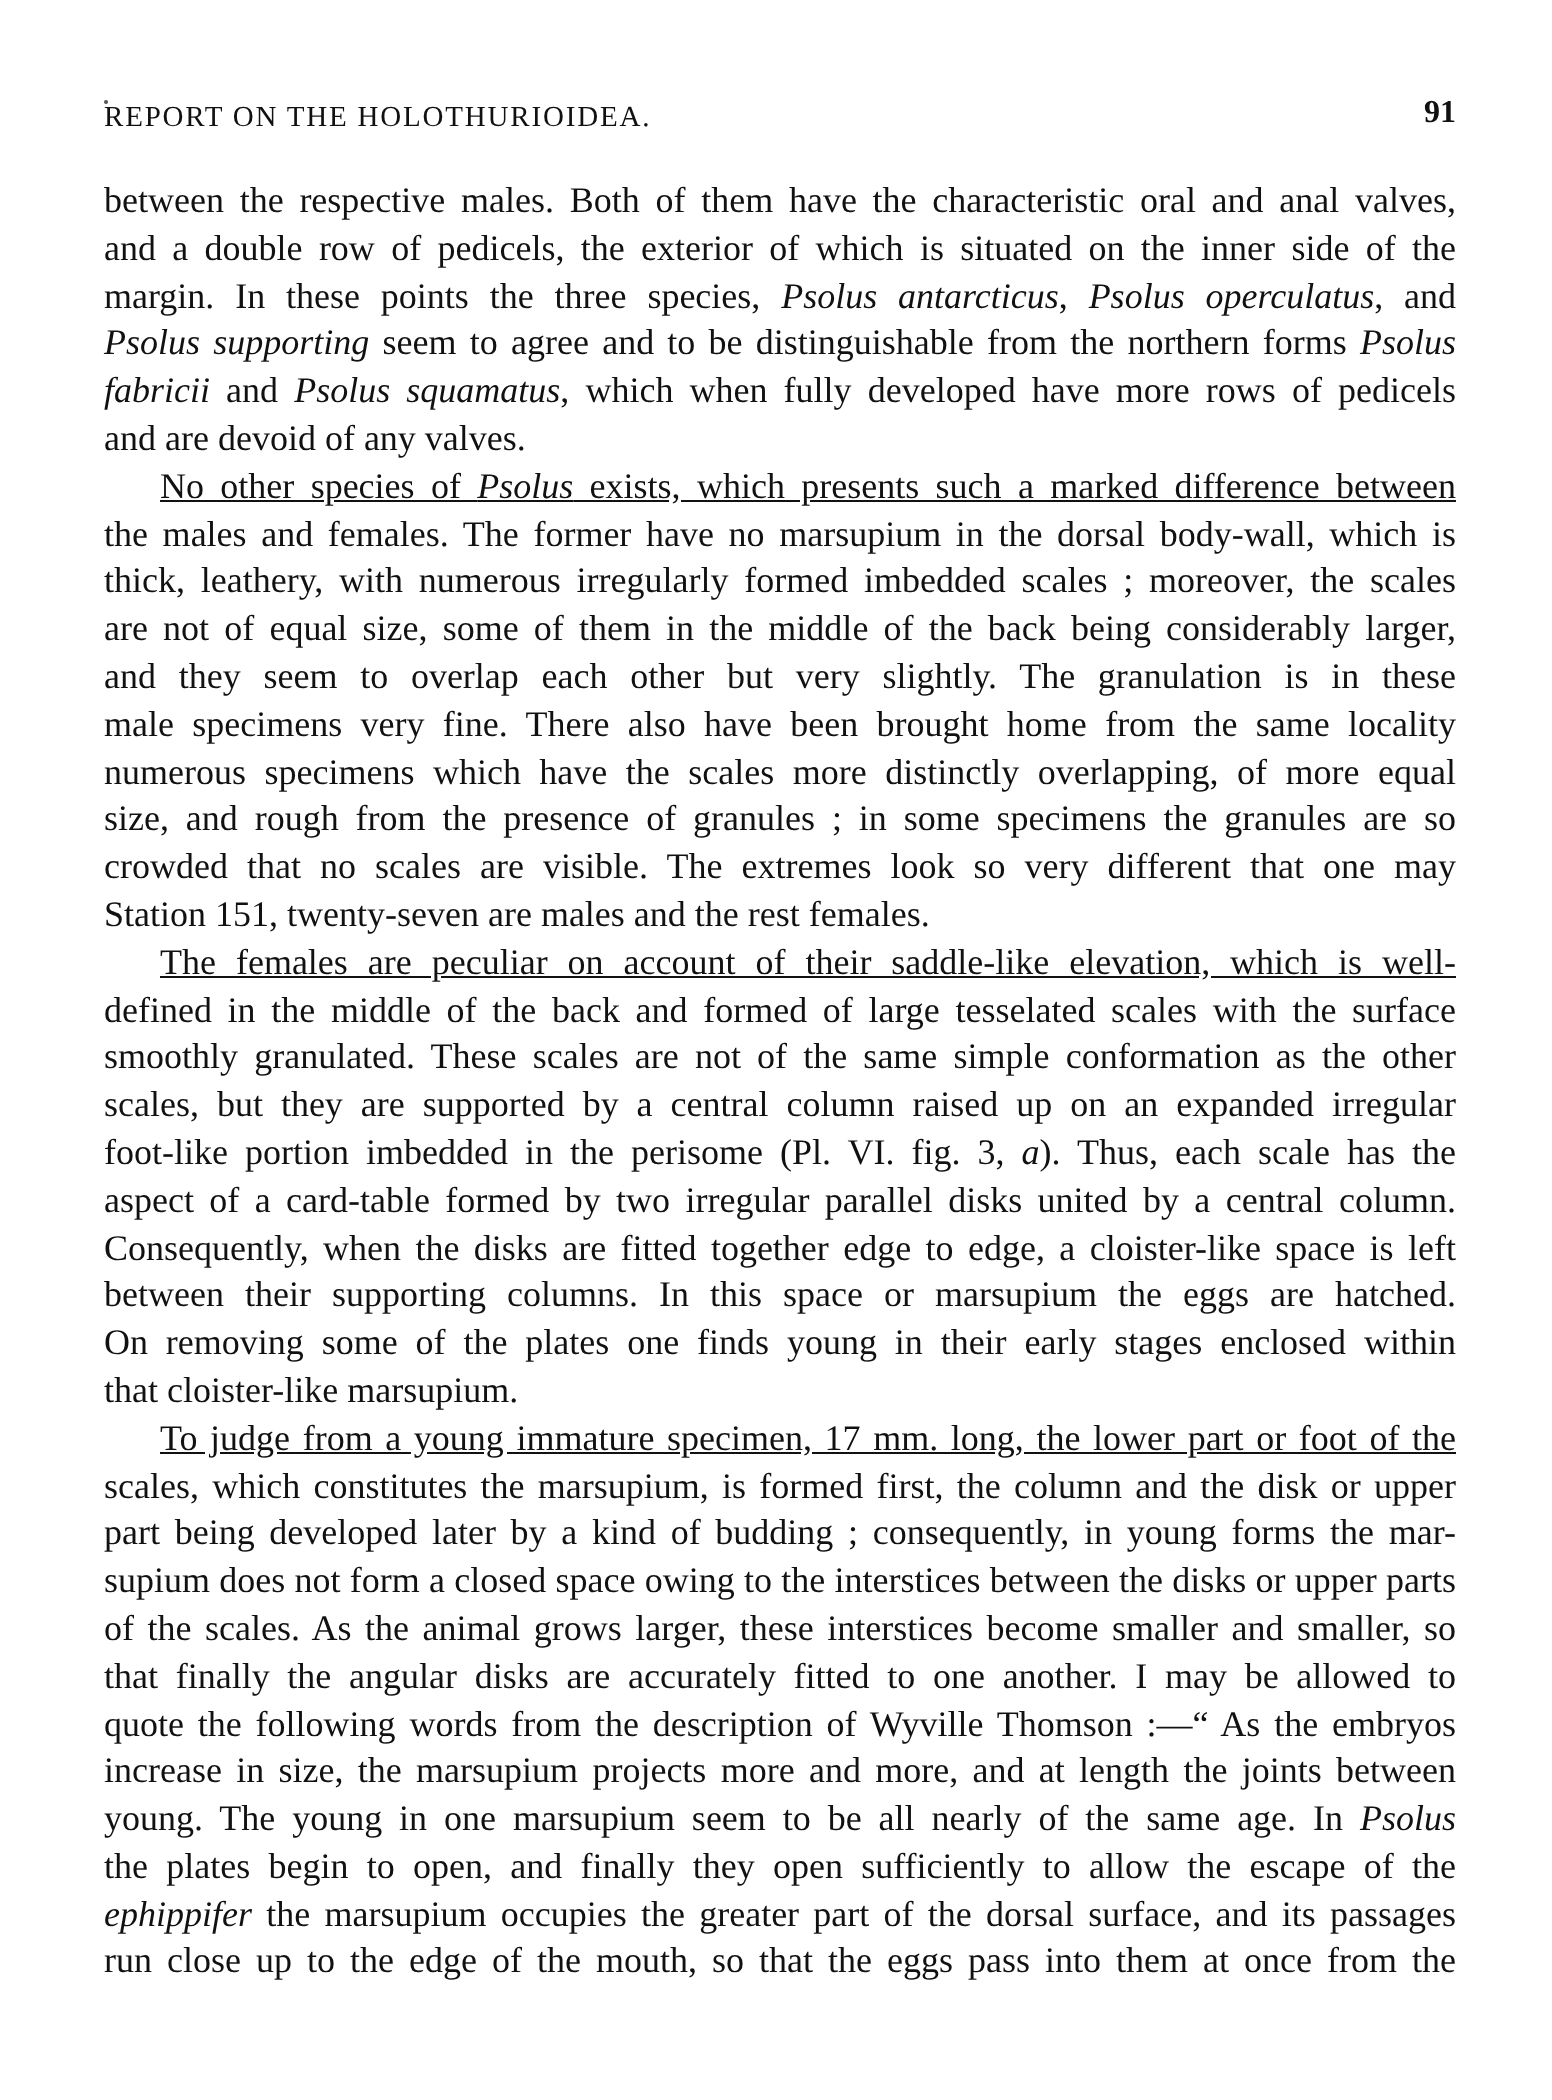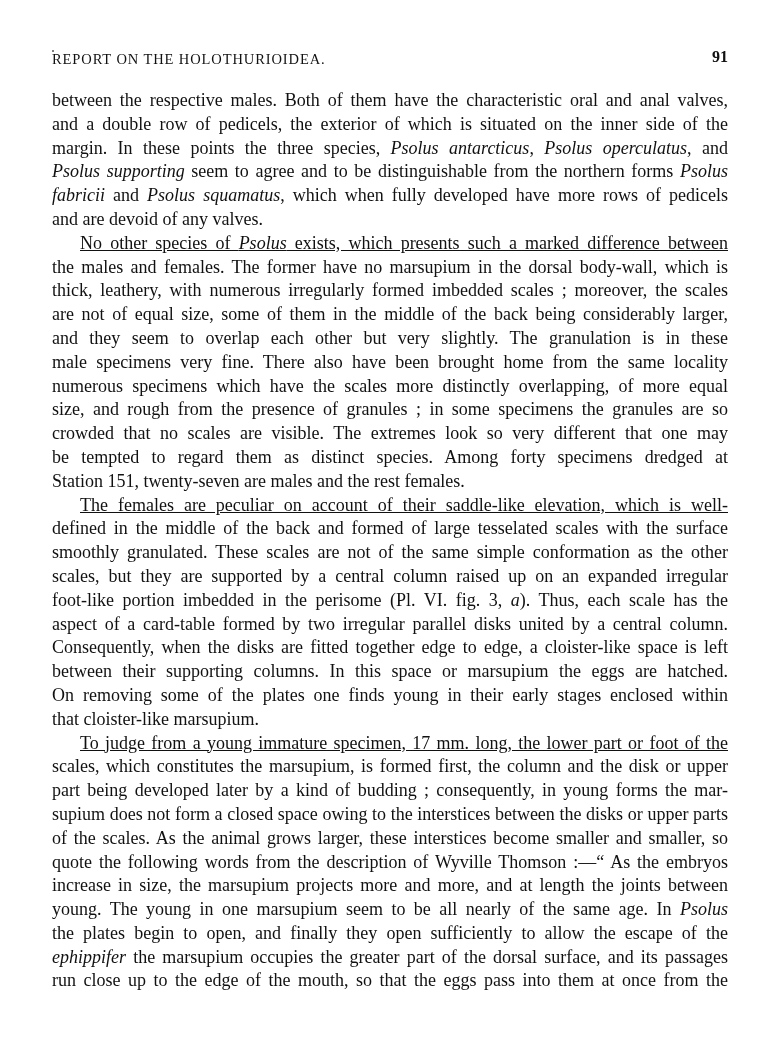--- a/index.html
+++ b/index.html
@@ -39,41 +39,41 @@
     <div>
       <div class="line j indent"><span>No other species of </span><span class="it">Psolus</span><span> exists, which presents such a marked difference between</span></div>
       <div class="line j"><span>the males and females.  The former have no marsupium in the dorsal body-wall, which is</span></div>
       <div class="line j"><span>thick, leathery, with numerous irregularly formed imbedded scales ; moreover, the scales</span></div>
       <div class="line j"><span>are not of equal size, some of them in the middle of the back being considerably larger,</span></div>
       <div class="line j"><span>and they seem to overlap each other but very slightly.  The granulation is in these</span></div>
       <div class="line j"><span>male specimens very fine.  There also have been brought home from the same locality</span></div>
       <div class="line j"><span>numerous specimens which have the scales more distinctly overlapping, of more equal</span></div>
       <div class="line j"><span>size, and rough from the presence of granules ; in some specimens the granules are so</span></div>
       <div class="line j"><span>crowded that no scales are visible.  The extremes look so very different that one may</span></div>
-      <div class="line j"><span>be tempted to regard them as distinct species.  Among forty specimens dredged at</span></div>
       <div class="line j last"><span>Station 151, twenty-seven are males and the rest females.</span></div>
     </div>
     <div>
       <div class="line j indent"><span>The females are peculiar on account of their saddle-like elevation, which is well-</span></div>
       <div class="line j"><span>defined in the middle of the back and formed of large tesselated scales with the surface</span></div>
       <div class="line j"><span>smoothly granulated.  These scales are not of the same simple conformation as the other</span></div>
       <div class="line j"><span>scales, but they are supported by a central column raised up on an expanded irregular</span></div>
       <div class="line j"><span>foot-like portion imbedded in the perisome (Pl. VI. fig. 3, </span><span class="it">a</span><span>).  Thus, each scale has the</span></div>
       <div class="line j"><span>aspect of a card-table formed by two irregular parallel disks united by a central column.</span></div>
       <div class="line j"><span>Consequently, when the disks are fitted together edge to edge, a cloister-like space is left</span></div>
       <div class="line j"><span>between their supporting columns.  In this space or marsupium the eggs are hatched.</span></div>
       <div class="line j"><span>On removing some of the plates one finds young in their early stages enclosed within</span></div>
       <div class="line j last"><span>that cloister-like marsupium.</span></div>
     </div>
     <div>
       <div class="line j indent"><span>To judge from a young immature specimen, 17 mm. long, the lower part or foot of the</span></div>
       <div class="line j"><span>scales, which constitutes the marsupium, is formed first, the column and the disk or upper</span></div>
       <div class="line j"><span>part being developed later by a kind of budding ; consequently, in young forms the mar-</span></div>
       <div class="line j"><span>supium does not form a closed space owing to the interstices between the disks or upper parts</span></div>
       <div class="line j"><span>of the scales.  As the animal grows larger, these interstices become smaller and smaller, so</span></div>
+      <div class="line j"><span>that finally the angular disks are accurately fitted to one another.  I may be allowed to</span></div>
       <div class="line j"><span>quote the following words from the description of Wyville Thomson :—“ As the embryos</span></div>
       <div class="line j"><span>increase in size, the marsupium projects more and more, and at length the joints between</span></div>
       <div class="line j"><span>young.  The young in one marsupium seem to be all nearly of the same age.  In </span><span class="it">Psolus</span></div>
       <div class="line j"><span>the plates begin to open, and finally they open sufficiently to allow the escape of the</span></div>
       <div class="line j"><span class="it">ephippifer</span><span> the marsupium occupies the greater part of the dorsal surface, and its passages</span></div>
       <div class="line j"><span>run close up to the edge of the mouth, so that the eggs pass into them at once from the</span></div>
     </div>
   </div>
 
 </body></html>

